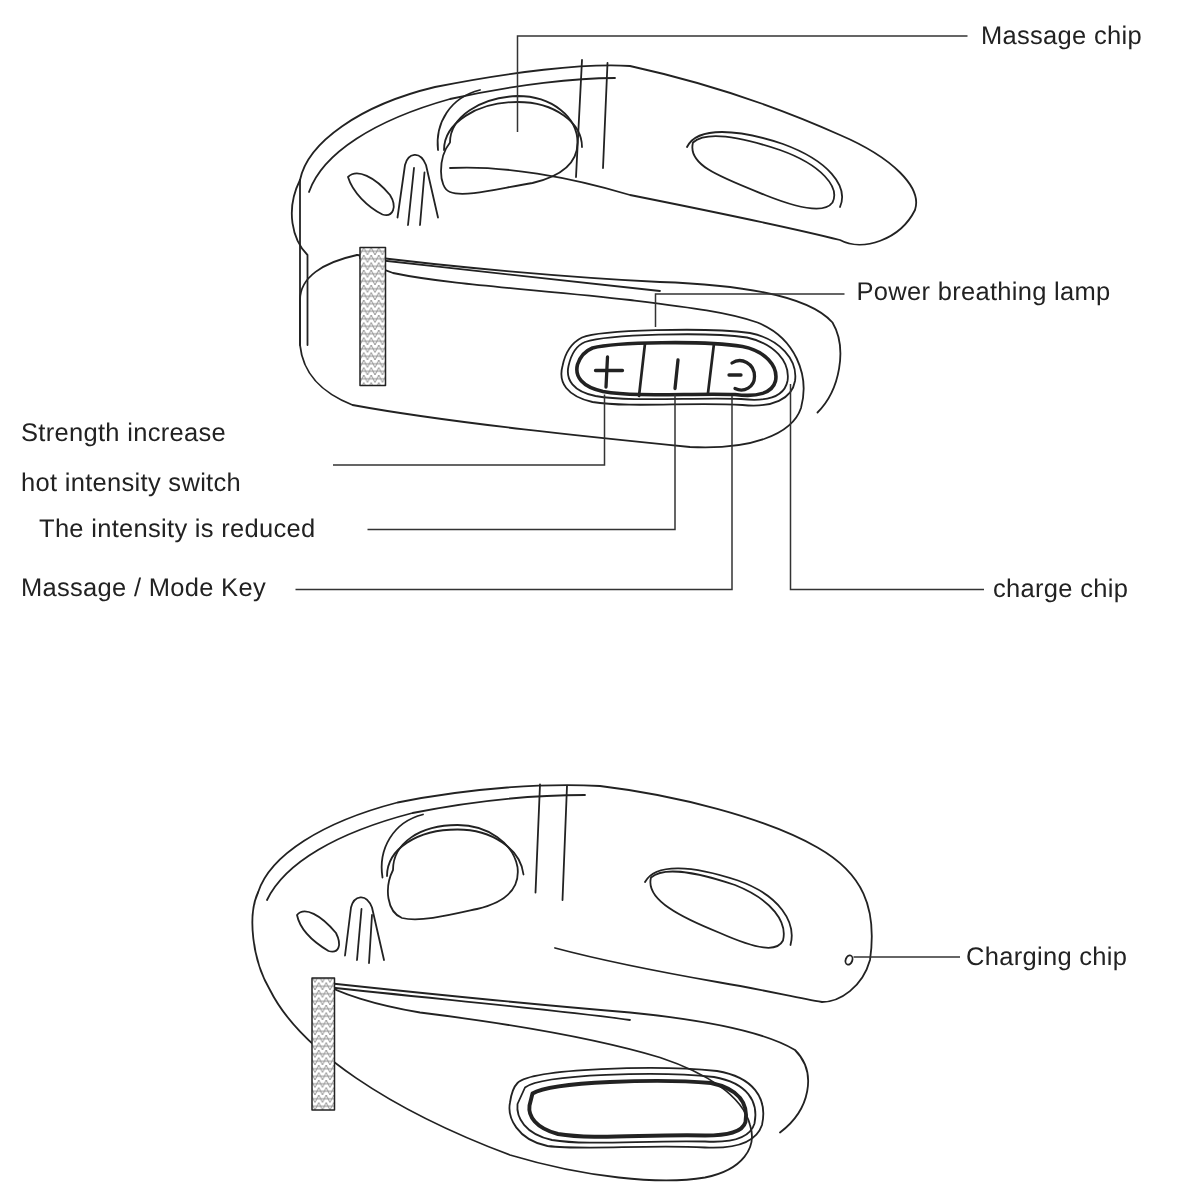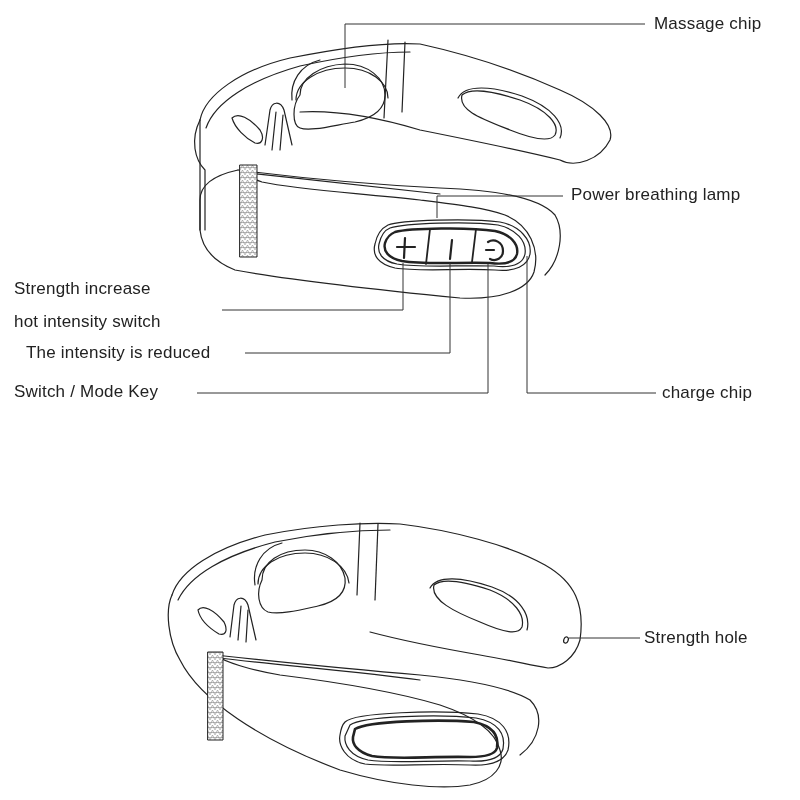--- a/index.html
+++ b/index.html
@@ -126,17 +126,17 @@
 
 <div class="lbl" style="left:654px; top:13px;">Massage chip</div>
 
 <div class="lbl" style="left:571px; top:184px;text-align:center;">Power breathing lamp</div>
 
 <div class="lbl" style="left:14px; top:278px;">Strength increase</div>
 <div class="lbl" style="left:14px; top:311px;">hot intensity switch</div>
 
 <div class="lbl" style="left:14px; top:342px;margin-left:12px;">The intensity is reduced</div>
 
-<div class="lbl" style="left:14px; top:381px;">Switch / Mode Key</div>
+<div class="lbl" style="left:14px; top:381px;">Massage / Mode Key</div>
 
 <div class="lbl" style="left:662px; top:382px;">charge chip</div>
 
-<div class="lbl" style="left:644px; top:627px;">Strength hole</div>
+<div class="lbl" style="left:644px; top:627px;">Charging chip</div>
 
 </body></html>

